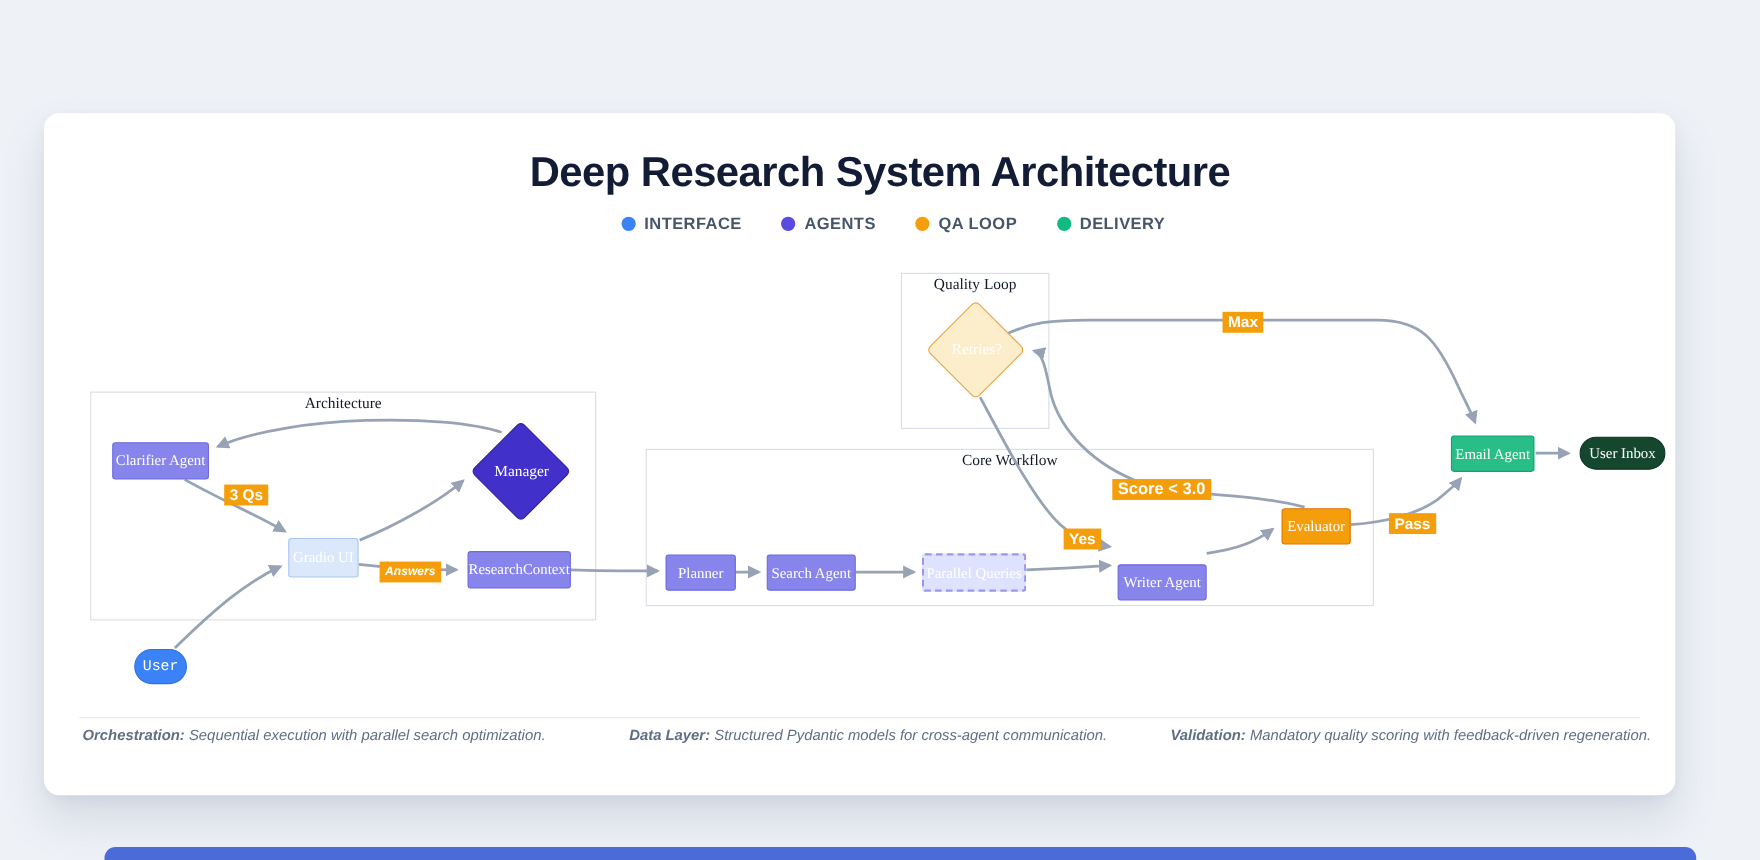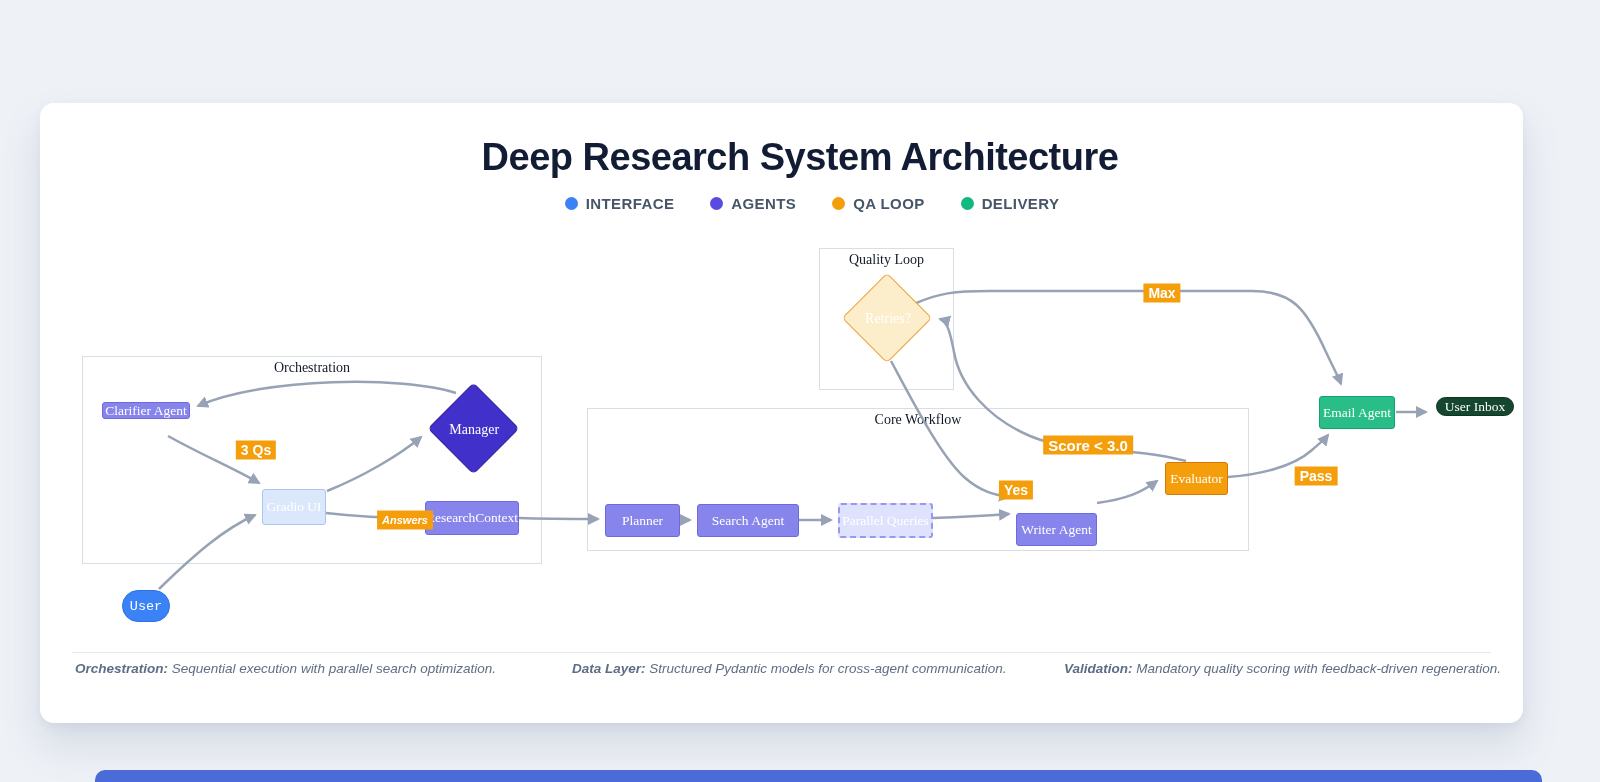--- a/index.html
+++ b/index.html
@@ -43,50 +43,50 @@
   .edges{position:absolute;left:0;top:0;width:1600px;height:782px;pointer-events:none;}
   .edge{stroke:#97a3b5;stroke-width:2.5;fill:none;}
 
   
   .node{
     position:absolute;display:flex;align-items:center;justify-content:center;
     font-family:"Liberation Serif", serif;font-size:13.5px;color:#ffffff;
     border-radius:3px;box-sizing:border-box;text-align:center;
   }
   .n-purple{background:#8785ec;border:1px solid #6d6adf;}
-  .n-clarifier{left:102px;top:402px;width:88px;height:17px;}
+  .n-clarifier{left:102px;top:402px;width:88px;height:34px;}
   .n-gradio{left:262px;top:489px;width:64px;height:36px;background:#dbe8fb;border:1px solid #a9c6f0;}
   .n-research{left:425px;top:501px;width:94px;height:34px;}
-  .n-planner{left:605px;top:504px;width:75px;height:33px;}
-  .n-search{left:697px;top:504px;width:102px;height:33px;}
+  .n-planner{left:605px;top:504px;width:64px;height:33px;}
+  .n-search{left:697px;top:504px;width:81px;height:33px;}
   .n-parallel{left:838px;top:503px;width:95px;height:35px;background:#dfe2fc;border:2px dashed #9a97f2;}
   .n-writer{left:1016px;top:513px;width:81px;height:33px;}
   .n-evaluator{left:1165px;top:462px;width:63px;height:33px;background:#f59e0b;border:1px solid #d97706;}
   .n-email{left:1319px;top:396px;width:76px;height:33px;background:#29bd87;border:1px solid #12a372;}
   .n-user{left:122px;top:590px;width:48px;height:32px;border-radius:16px;background:#3b82f6;border:1px solid #2b72e8;font-family:Liberation Mono, monospace;}
-  .n-inbox{left:1436px;top:397px;width:78px;height:19px;border-radius:15px;background:#15472f;border:1px solid #0d3421;}
+  .n-inbox{left:1436px;top:397px;width:78px;height:30px;border-radius:15px;background:#15472f;border:1px solid #0d3421;}
 
   .diamond{
     position:absolute;box-sizing:border-box;border-radius:5px;
     transform:rotate(45deg);
   }
   .d-manager{left:441px;top:396px;width:65px;height:65px;background:#4130ca;border:1px solid #31229f;}
   .d-retries{left:855px;top:286px;width:64px;height:64px;background:#fceecb;border:1.5px solid #eda33c;}
   .diamond .dlabel{
     position:absolute;left:-20px;top:0;width:105px;height:100%;
     display:flex;align-items:center;justify-content:center;
     transform:rotate(-45deg);
     font-family:"Liberation Serif", serif;font-size:14px;color:#ffffff;
   }
 
   
   .elabel{
     position:absolute;transform:translate(-50%,-50%);
     background:#f59e0b;color:#ffffff;font-weight:700;font-size:14px;
-    padding:1px 5px;line-height:17px;white-space:nowrap;margin-left:32px;
+    padding:1px 5px;line-height:17px;white-space:nowrap;
   }
   .el-qs{left:224px;top:450px;}
   .el-answers{left:373px;top:520px;font-size:11px;font-style:italic;}
   .el-score{left:1056px;top:445px;font-size:15px;}
   .el-yes{left:984px;top:490px;}
   .el-max{left:1130px;top:293px;}
   .el-pass{left:1284px;top:476px;}
 
   
   .divider{position:absolute;left:72px;top:652px;width:1419px;height:1px;background:#e3e8ef;}
@@ -116,21 +116,21 @@
     <span class="legend-dot" style="background: rgb(245, 158, 11);"></span>
     <span>QA LOOP</span>
   </div>
   <div class="legend-item">
     <span class="legend-dot" style="background: rgb(16, 185, 129);"></span>
     <span>DELIVERY</span>
   </div>
 </div>
 
 <div class="group group-clarification">
-  <div class="group-label">Orchestration</div>
+  <div class="group-label">Architecture</div>
 </div>
 <div class="group group-core">
   <div class="group-label">Core Workflow</div>
 </div>
 <div class="group group-quality">
   <div class="group-label">Quality Loop</div>
 </div>
 
 <svg class="edges" viewBox="0 0 1600 782">
   <defs>

